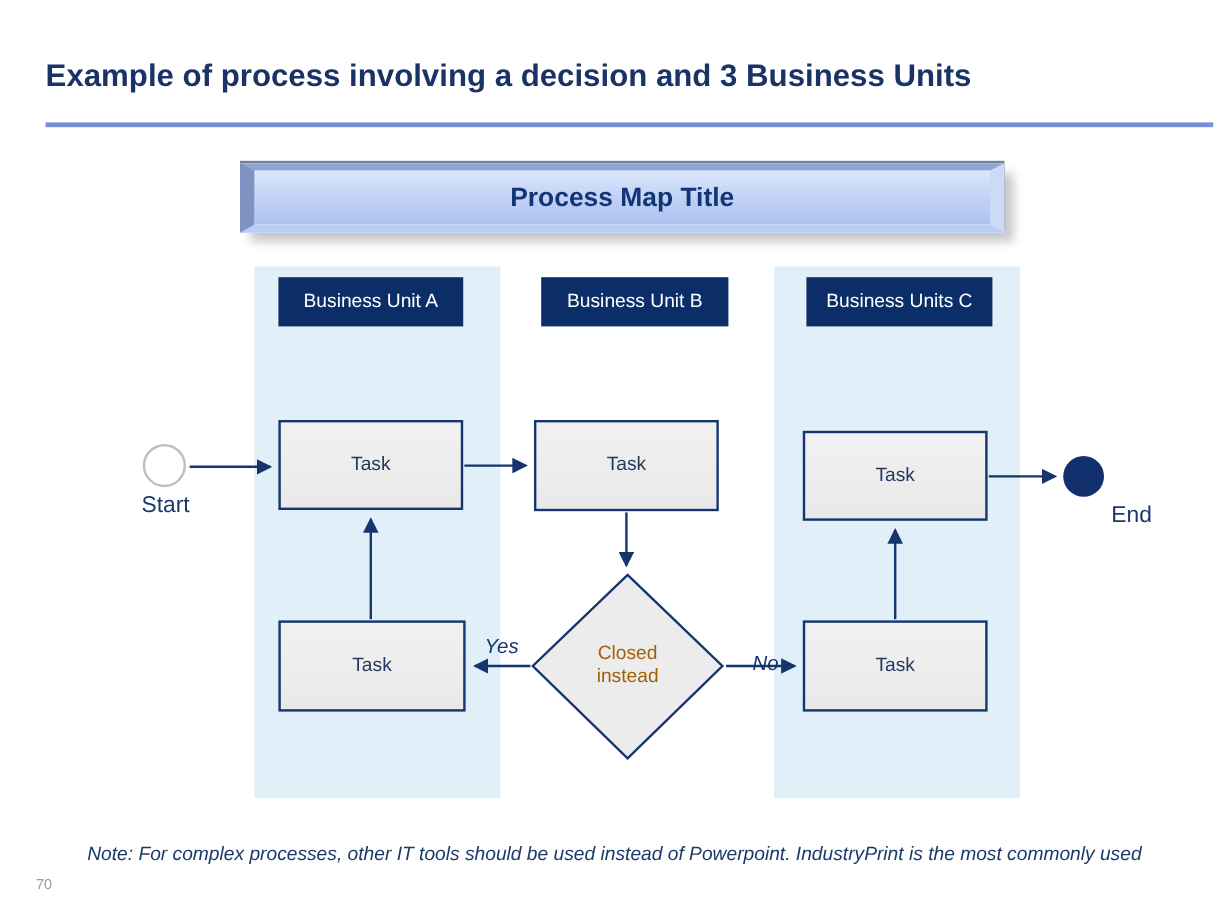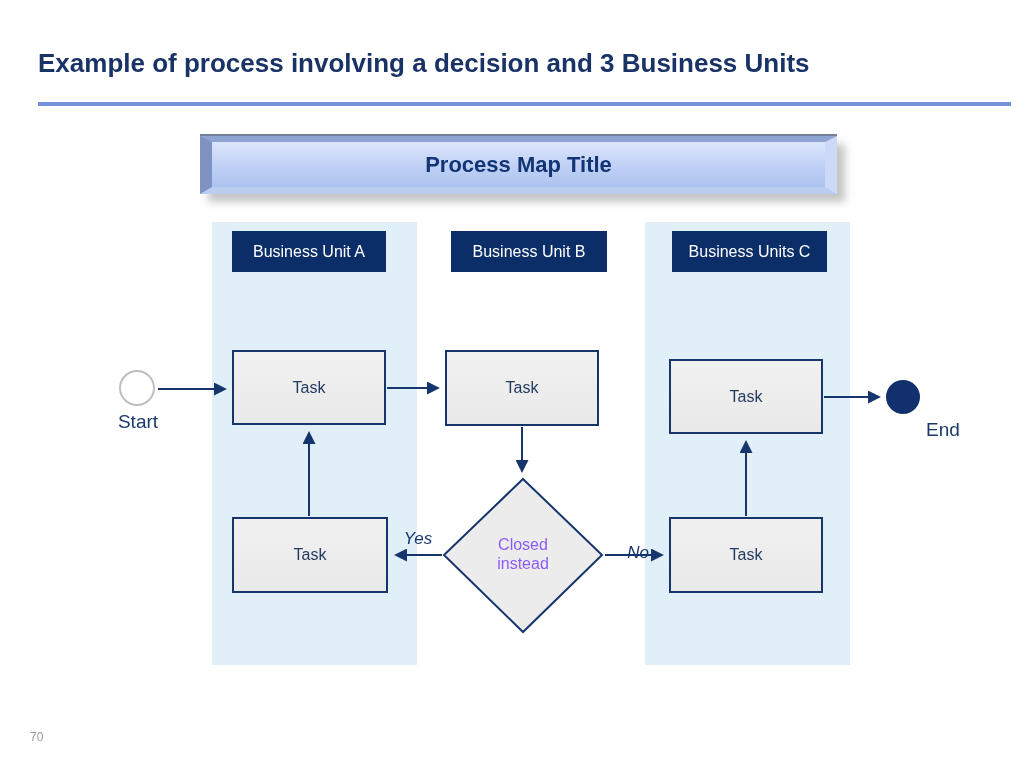--- a/index.html
+++ b/index.html
@@ -64,21 +64,21 @@
   }
   .node-label.start { left:99px; top:411px; width:78px; }
   .node-label.end   { left:904px; top:419px; width:78px; }
   .edge-label {
     position:absolute; color:#17356d; font-size:17px; font-style:italic; text-align:center; width:44px;
   }
   .edge-label.yes { left:396px; top:529px; }
   .edge-label.no  { left:616px; top:543px; }
   .diamond-label {
     position:absolute; left:463px; top:535px; width:120px; text-align:center;
-    color:#8b5cf6; font-size:16px; line-height:19px;
+    color:#a16207; font-size:16px; line-height:19px;
   }
   .diamond-label span { display:block; }
   .connector-layer { position:absolute; left:0; top:0; width:1024px; height:768px; pointer-events:none; }
   .slide-note {
     position:absolute; left:0; top:704px; width:1024px; text-align:center;
     color:#1b3a6b; font-size:16px; font-style:italic;
   }
   .page-number { position:absolute; left:30px; top:730px; font-size:12px; color:#9b9b9b; }
 </style>
 </head>
@@ -146,15 +146,16 @@
     <span>Closed</span>
     <span>instead</span>
   </div>
 
   <div class="edge-label yes">Yes</div>
   <div class="edge-label no">No</div>
 
   <div class="node-end"></div>
   <div class="node-label end">End</div>
 
+  <div class="slide-note">Note: For complex processes, other IT tools should be used instead of Powerpoint. IndustryPrint is the most commonly used</div>
   <div class="page-number">70</div>
 
 </div>
 
 </body></html>

